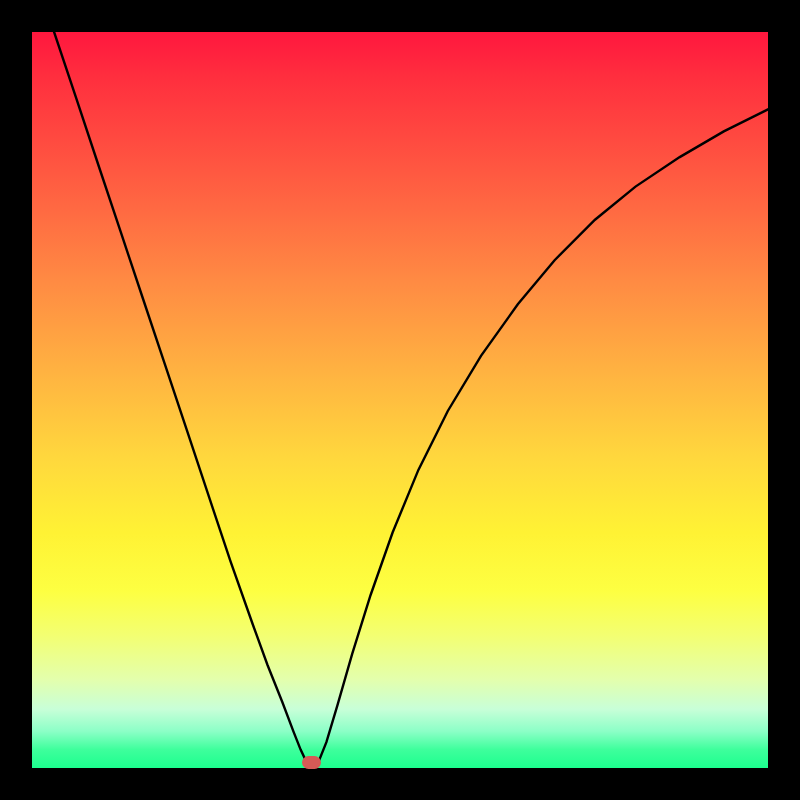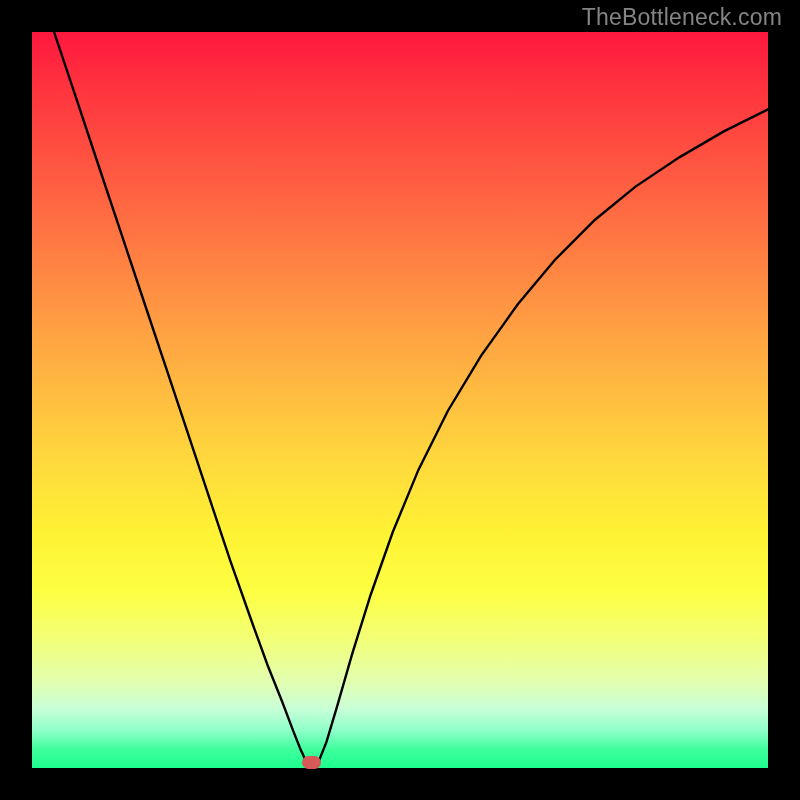--- a/index.html
+++ b/index.html
@@ -57,21 +57,20 @@
     width: 19px;
     height: 13px;
     border-radius: 7px;
     background: #d65a56;
   }
 </style>
 </head>
 <body>
 
 <div class="frame">
-  <div class="watermark">TheBottleneck.com</div>
   <div class="plot">
     <div class="gradient"></div>
     <svg class="curve" viewBox="0 0 736 736" preserveAspectRatio="none">
       <path fill="none" stroke="#000" stroke-width="2.4" stroke-linecap="round" d="M22.1 0.0 L44.2 66.2 L66.2 132.5 L88.3 198.7 L110.4 265.0 L132.5 331.2 L154.6 397.4 L176.6 463.7 L198.7 529.9 L220.8 592.5 L235.5 633.0 L250.2 669.8 L261.3 699.2 L268.6 717.6 L273.8 728.6 L279.7 736.0 L287.0 728.6 L294.4 710.2 L305.4 673.4 L320.2 621.9 L338.6 563.0 L360.6 500.5 L386.4 437.9 L415.8 379.0 L449.0 323.8 L485.8 272.3 L522.6 228.2 L563.0 187.7 L603.5 154.6 L647.7 125.1 L691.8 99.4 L736.0 77.3"></path>
     </svg>
     <div class="marker" style="left: 270.18px; top: 723.612px; width: 19px; height: 13px; background: rgb(214, 90, 86);"></div>
   </div>
 </div>
 
 </body></html>

